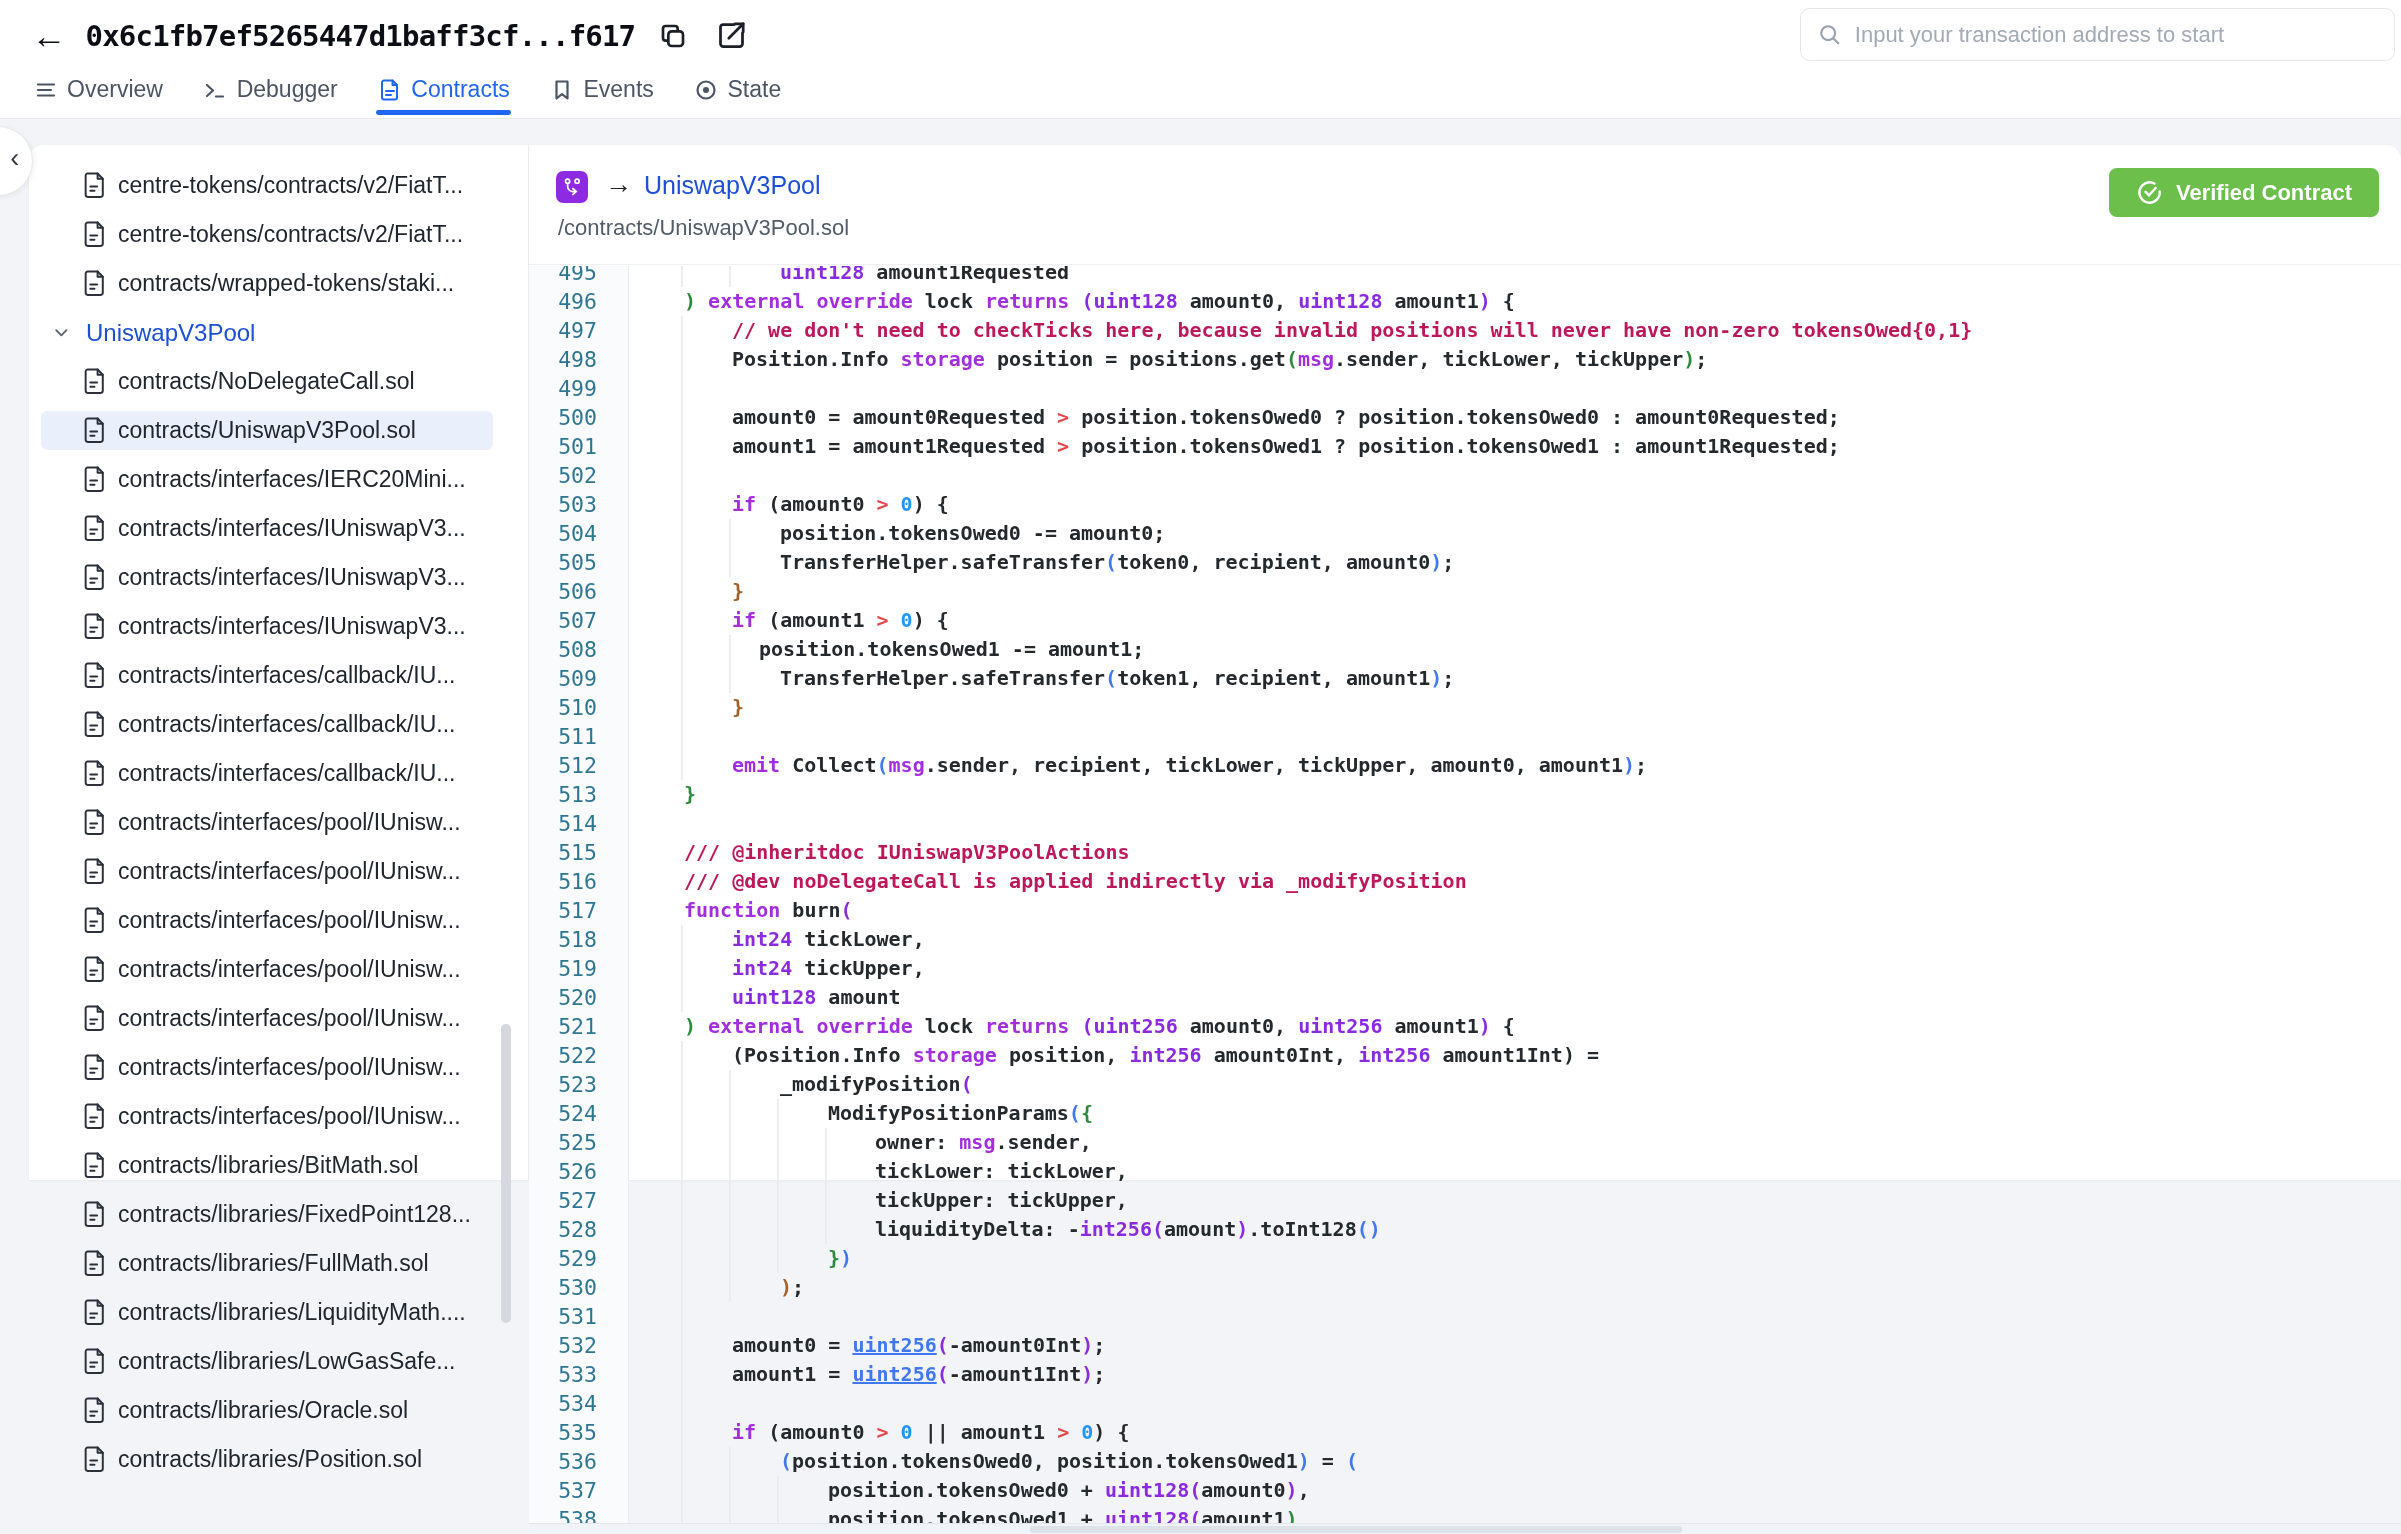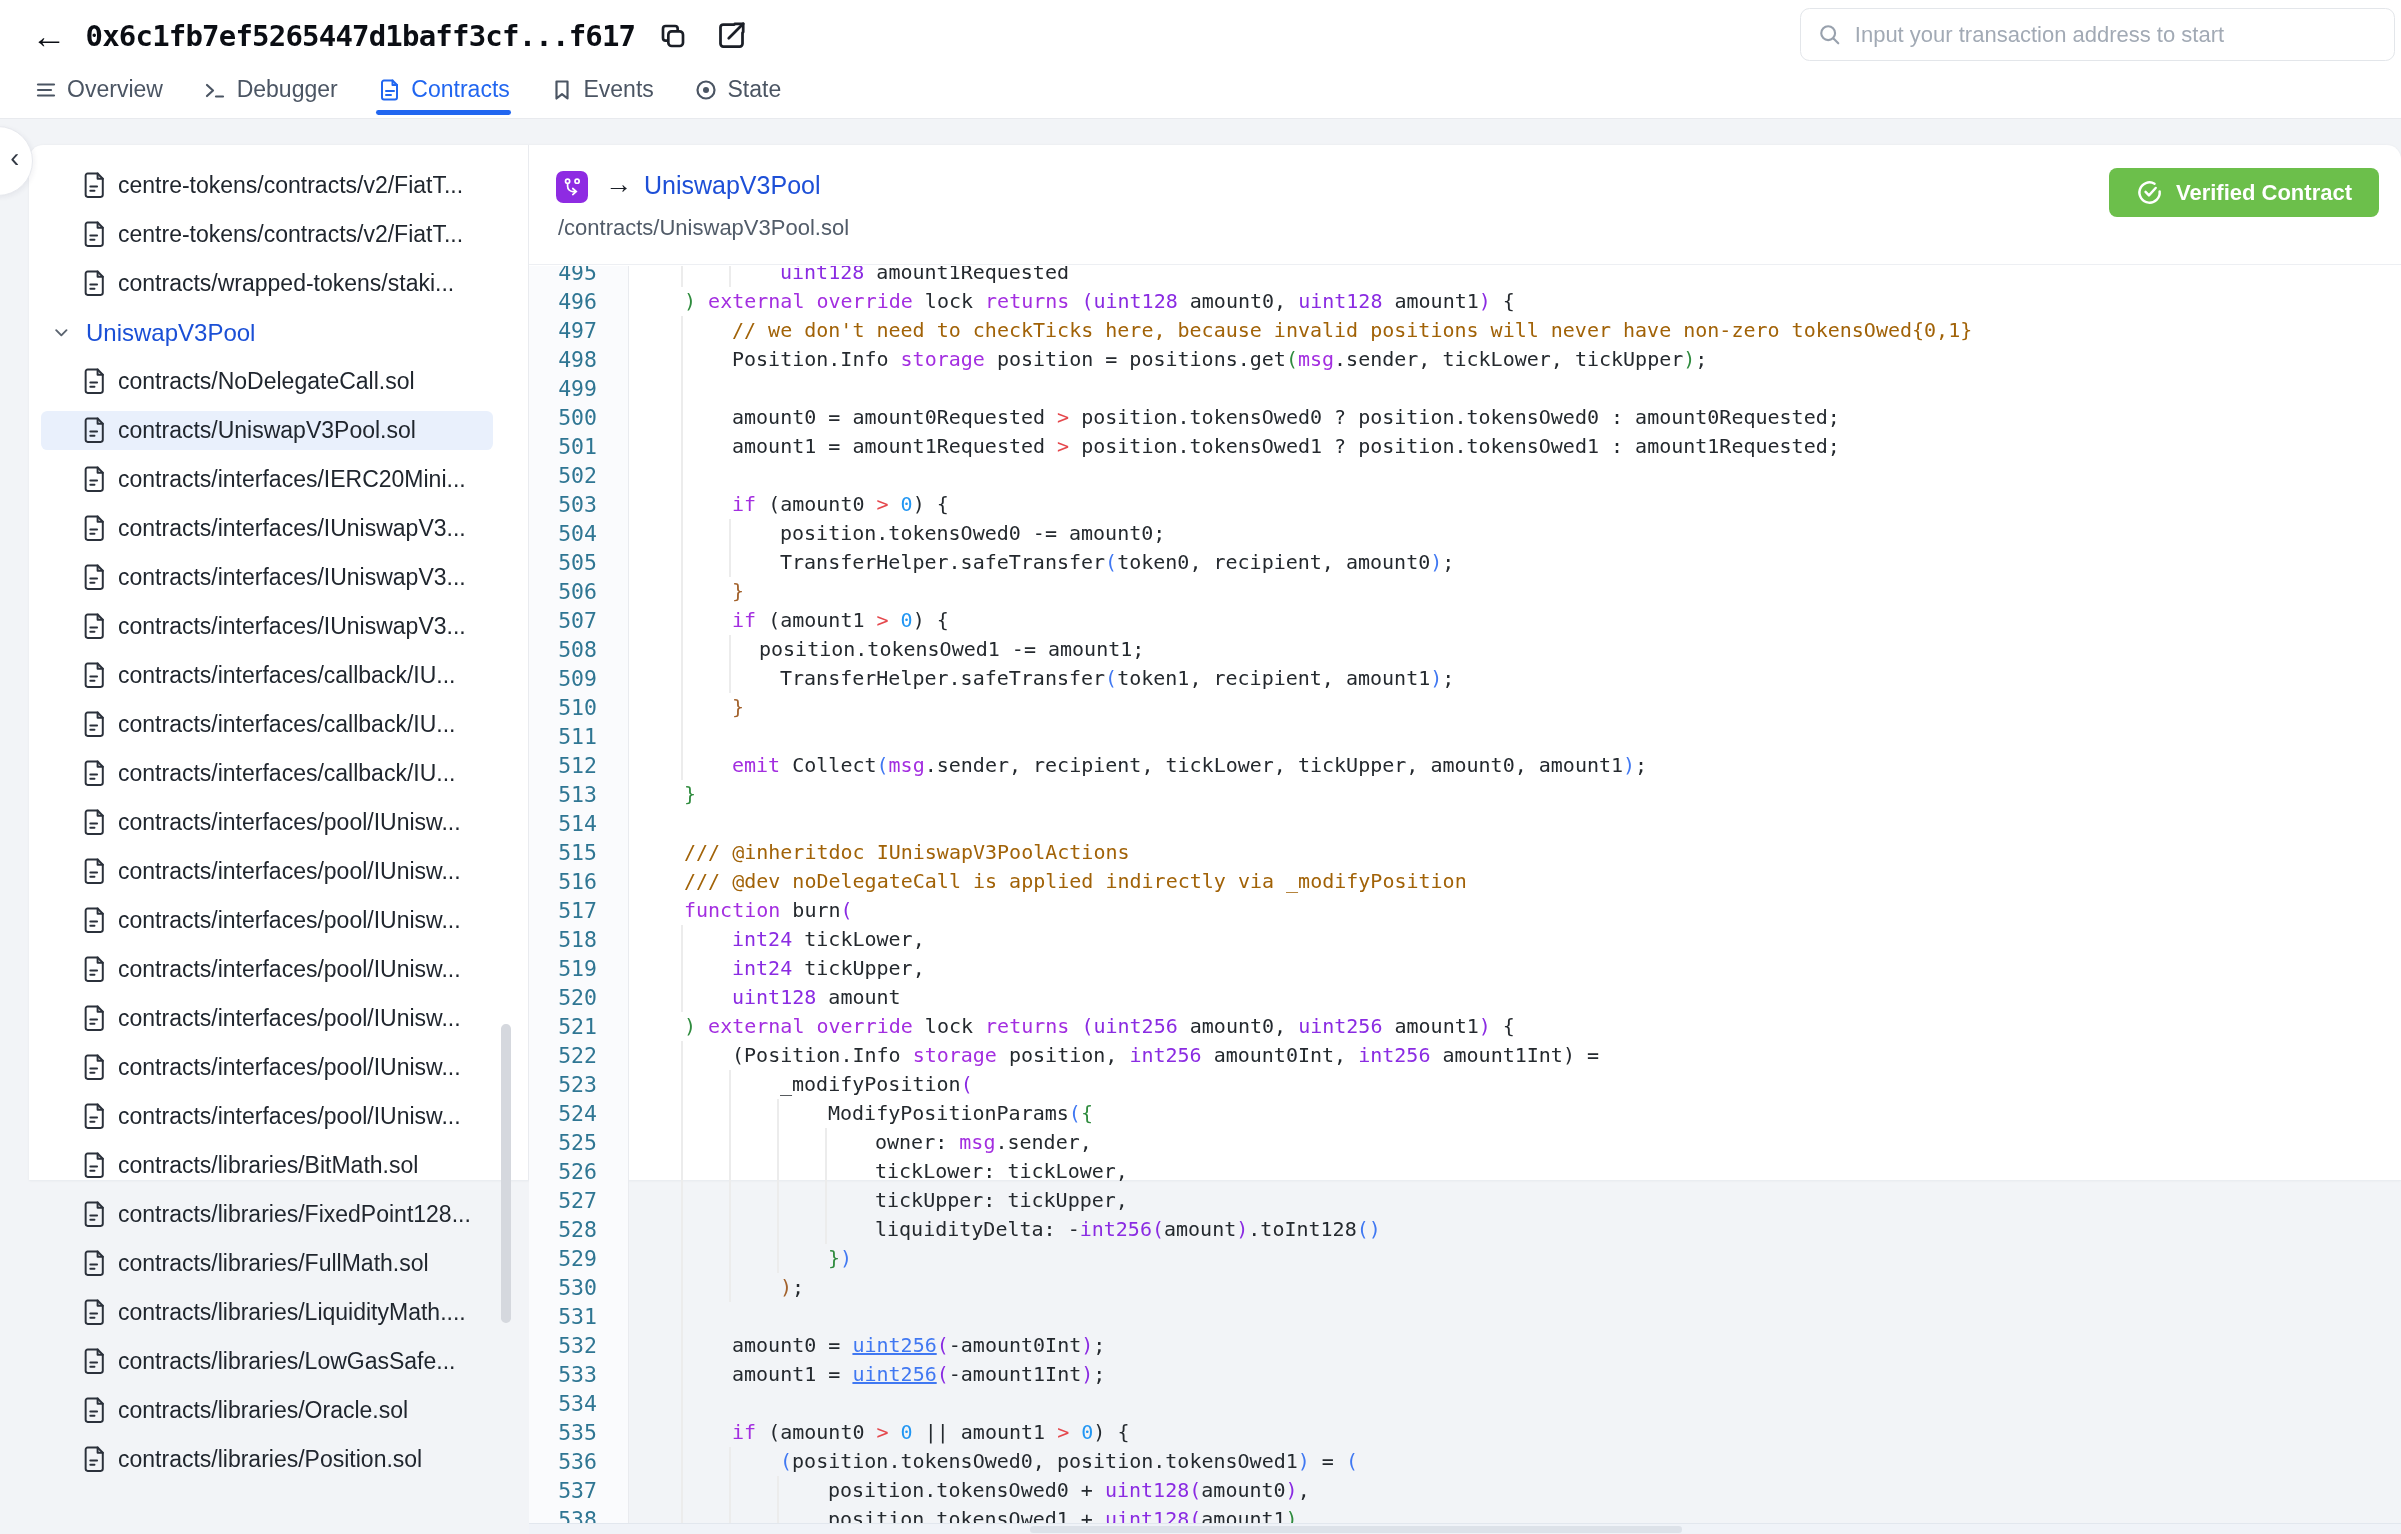--- a/index.html
+++ b/index.html
@@ -70,23 +70,23 @@
     font-family:"Liberation Sans", sans-serif; }
   .code-wrap { position:absolute; left:0; top:121px; width:100%; height:1257px; overflow:hidden; }
   .gutter-bg { position:absolute; left:0; top:0; bottom:0; width:99px; background:#fafbfd; }
   .gutter-sep { position:absolute; left:99px; top:0; bottom:0; width:0.8px; background:#e9ebef; }
   .code-rows { position:absolute; left:0; top:-8px; right:0; }
   .code-row { position:relative; height:29px; font-family:"DejaVu Sans Mono", monospace;
     font-size:20px; line-height:29px; white-space:pre; }
   .code-row .ln { position:absolute; left:0; top:0; width:68px; text-align:right;
     color:#2f7693; font-size:21.5px; }
   .code-row .guide { position:absolute; top:0; bottom:0; width:1.6px; background:#ececec; }
-  .code-row .ct { position:absolute; left:155px; top:0; }
+  .code-row .ct { position:absolute; left:155px; top:0;font-weight:bold; }
   .tk-d { color:#24292e; } .tk-k { color:#a32ee0; } .tk-t { color:#8a2be2; }
-  .tk-c { color:#a16207; } .tk-n { color:#2196f3; } .tk-o { color:#e5484d; }
+  .tk-c { color:#be185d; } .tk-n { color:#2196f3; } .tk-o { color:#e5484d; }
   .tk-pb { color:#4078f2; } .tk-pg { color:#2e8b3d; } .tk-pr { color:#a2612b; }
   .tk-u { color:#4078f2; text-decoration:underline; }
   .hscroll { position:absolute; left:0; right:0; bottom:0; height:11px; background:#f0f3f8;
     border-top:0.8px solid #e2e7ee; cursor:pointer; }
   .hscroll .thumb { position:absolute; left:501px; top:2.4px; width:652px; height:6.4px;
     border-radius:3.2px; background:#dde2e9; }
 </style>
 </head>
 <body>
 

